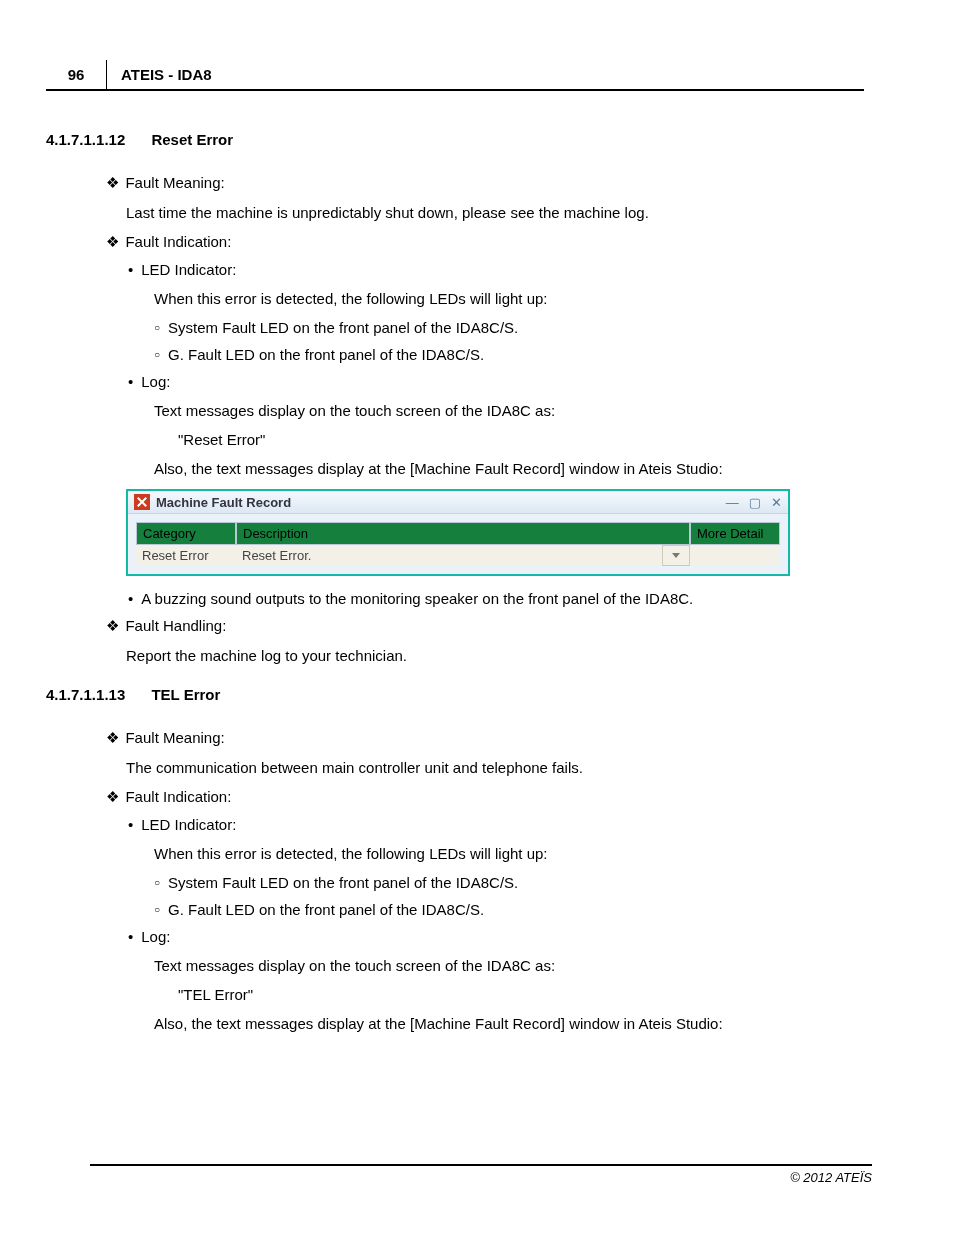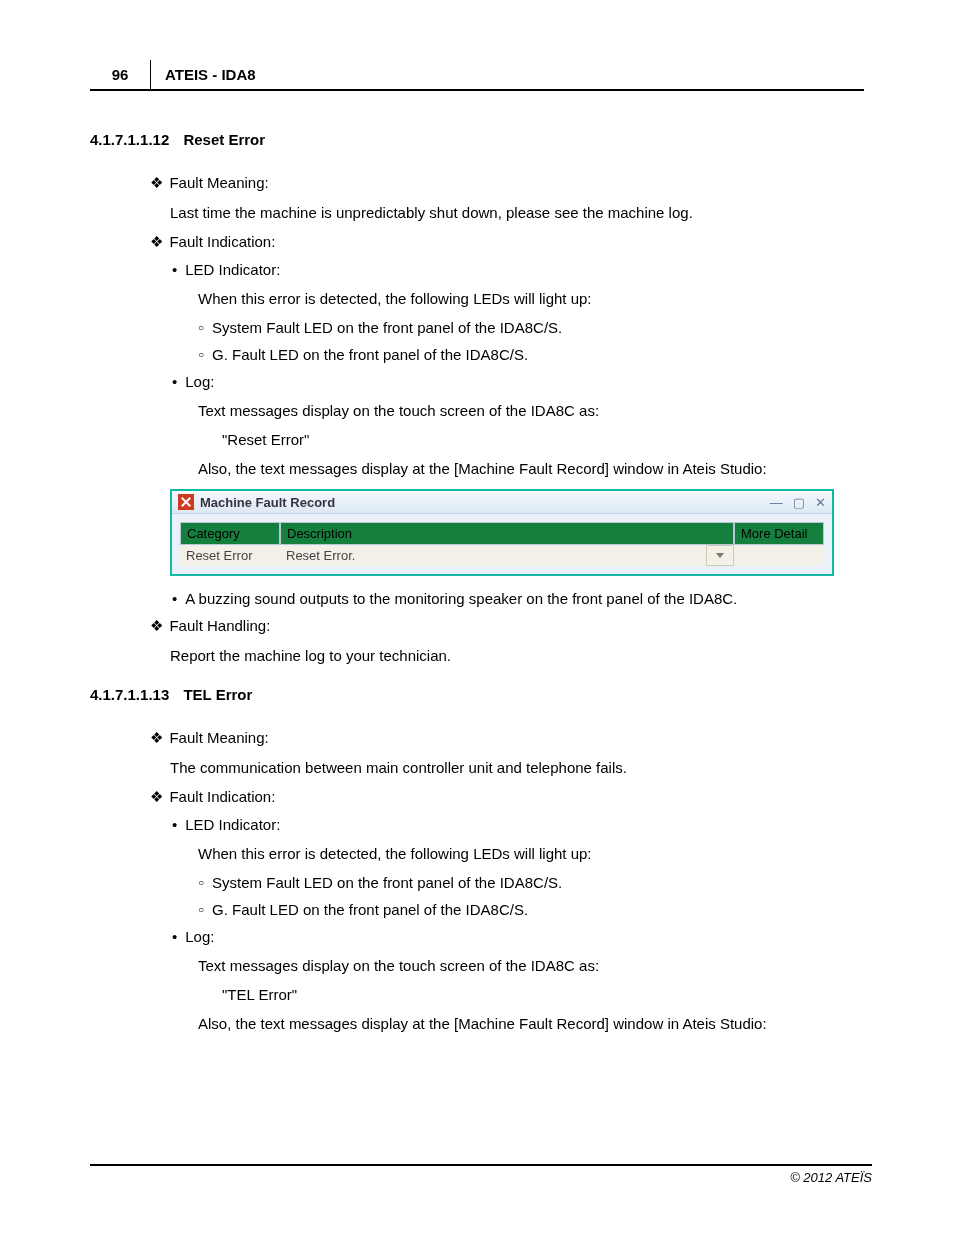--- a/index.html
+++ b/index.html
@@ -7,21 +7,21 @@
     padding: 0;
     font-family: Arial, Helvetica, sans-serif;
     font-size: 15px;
     color: #000;
     background: #fff;
   }
   .page {
     width: 954px;
     height: 1235px;
     box-sizing: border-box;
-    padding: 60px 90px 40px 90px;
+    padding: 60px 90px 40px 46px;
     position: relative;
   }
   .hdr {
     display: flex;
     align-items: stretch;
     border-bottom: 2px solid #000;
     margin-bottom: 40px;
   }
   .hdr-page {
     width: 60px;
@@ -31,21 +31,21 @@
     padding: 6px 0;
   }
   .hdr-title {
     padding: 6px 14px;
     font-weight: bold;
   }
   .sec-heading {
     font-weight: bold;
     margin: 20px 0 26px 0;
   }
-  .sec-heading .num { margin-right: 10px; }
+  .sec-heading .num { margin-right: 22px; }
   .body { margin-left: 60px; }
 
   .diamond-row {
     margin: 10px 0 10px 0;
   }
   .diamond-row::before {
     content: "❖";
     margin-right: 6px;
   }
   .indent1 { margin-left: 20px; margin-top: 10px; margin-bottom: 10px; line-height: 1.4; }

